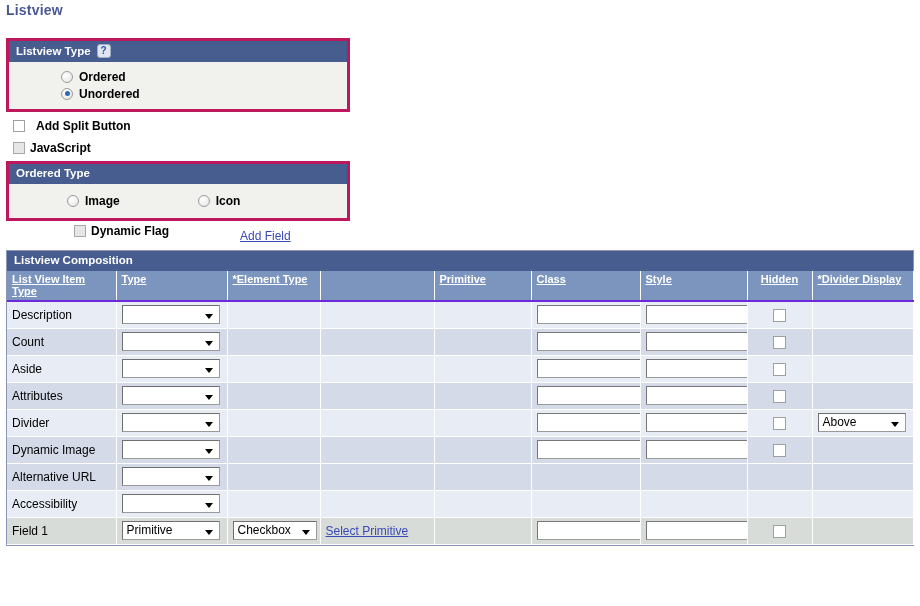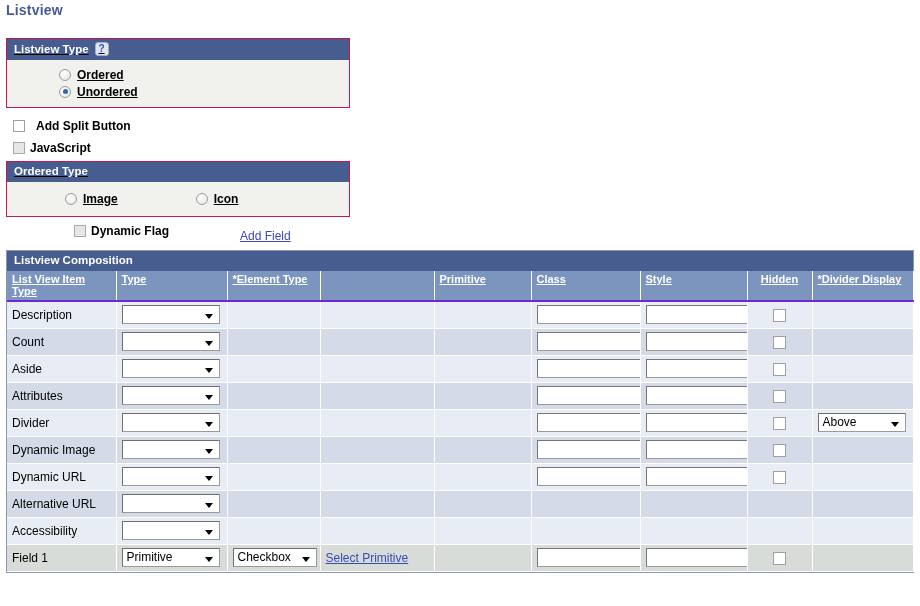--- a/index.html
+++ b/index.html
@@ -23,24 +23,23 @@
     top: 2px;
     font-size: 14px;
     font-weight: bold;
     color: #4a5896;
     letter-spacing: .2px;
   }
 
   
   .group {
     position: absolute;
-    border: 1px solid #be185d;
+    border: 3px solid #be185d;
     box-sizing: border-box;
     background: #f1f1ee;
-    text-decoration: underline;
   }
   .group-hdr {
     background: #475c8f;
     color: #ffffff;
     font-size: 11.5px;
     font-weight: bold;
     padding: 3px 7px 4px 7px;
     line-height: 13px;
     display: flex;
     align-items: center;
@@ -407,33 +406,20 @@
               <div class="sel"></div>
             </td>
             <td></td>
             <td></td>
             <td></td>
             <td><input type="text" class="txt" style=""></td>
             <td><input type="text" class="txt" style=""></td>
             <td class="ctr"><span class="cb-cell"></span></td>
             <td></td>
           </tr>
-          <tr class="r-even">
-            <td><span>Dynamic URL</span></td>
-            <td>
-              <div class="sel"></div>
-            </td>
-            <td></td>
-            <td></td>
-            <td></td>
-            <td><input type="text" class="txt" style=""></td>
-            <td><input type="text" class="txt" style=""></td>
-            <td class="ctr"><span class="cb-cell"></span></td>
-            <td></td>
-          </tr>
           <tr class="r-odd">
             <td><span>Alternative URL</span></td>
             <td>
               <div class="sel"></div>
             </td>
             <td></td>
             <td></td>
             <td></td>
             <td></td>
             <td></td>

